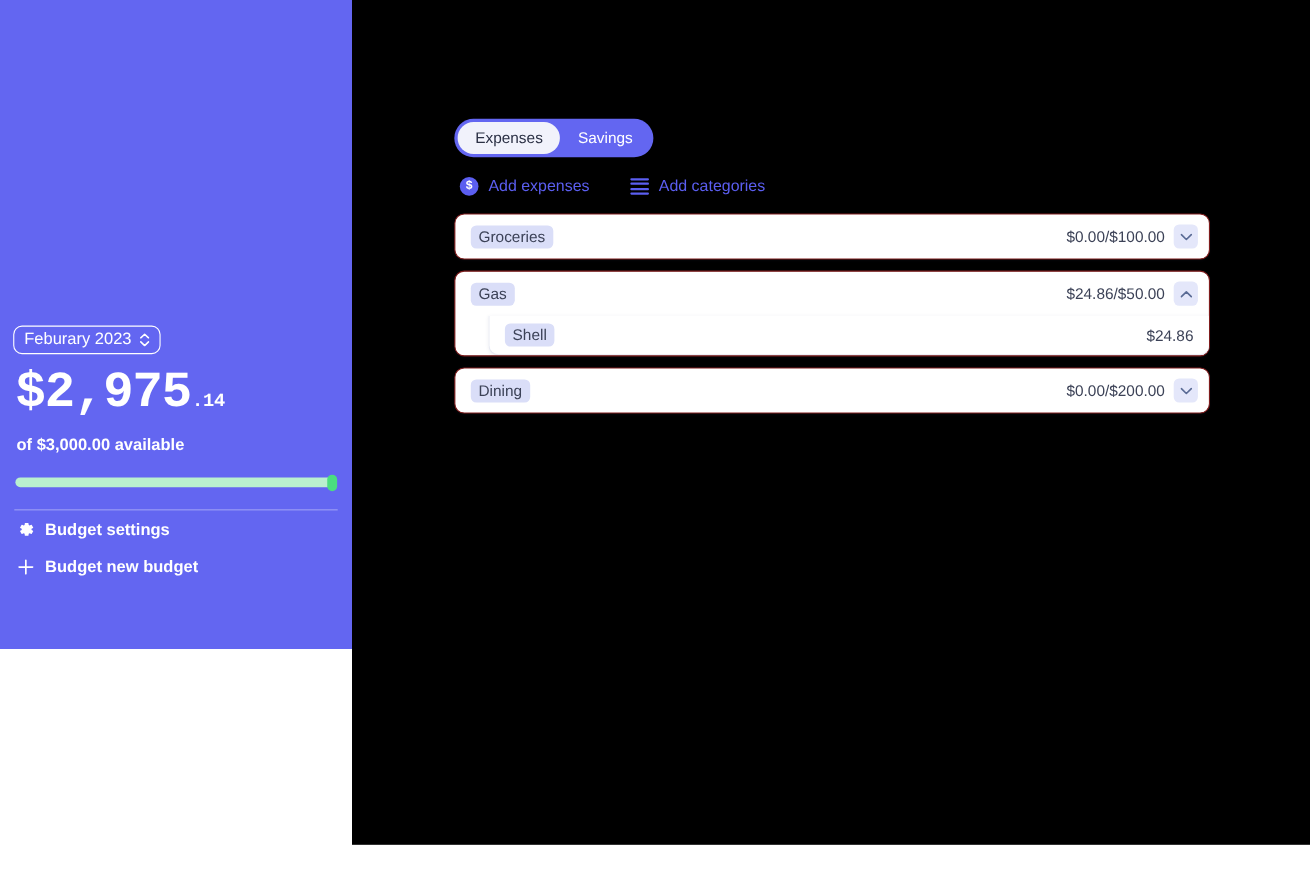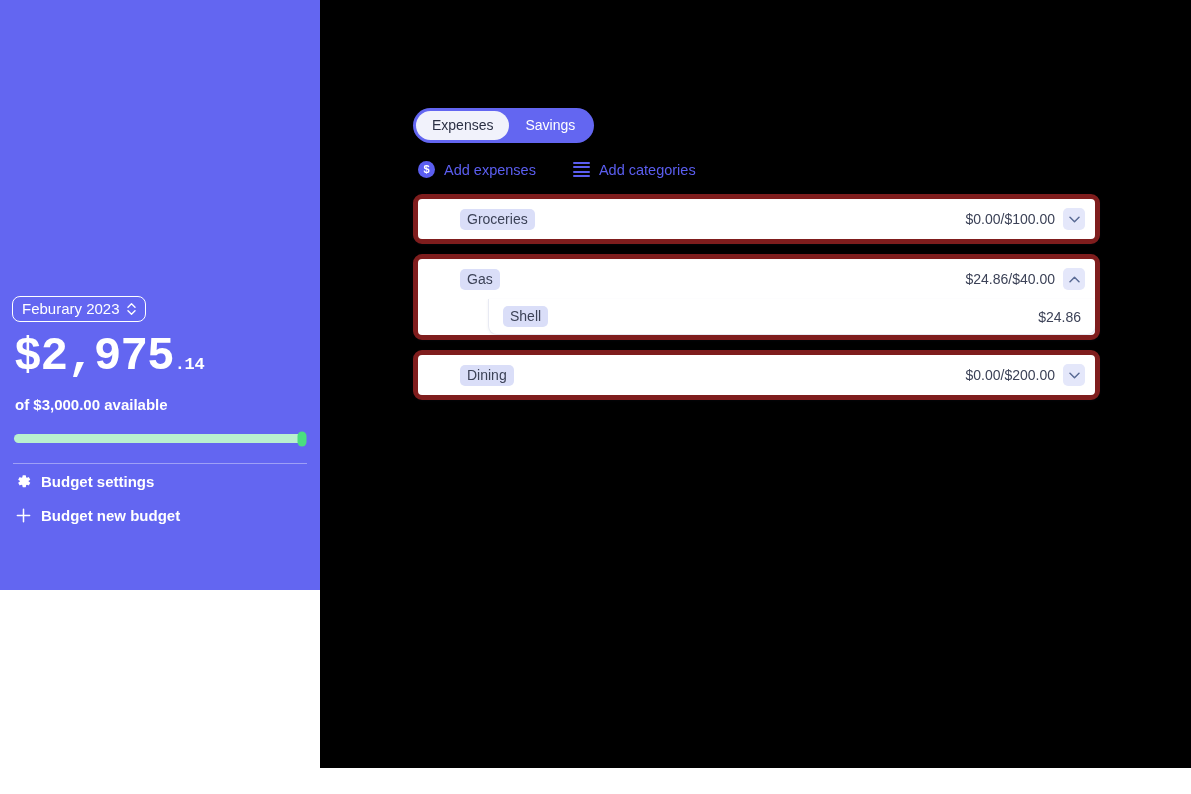--- a/index.html
+++ b/index.html
@@ -227,26 +227,25 @@
   .stack-ico i:nth-child(1) { width: 100%; }
   .stack-ico i:nth-child(2) { width: 100%; }
   .stack-ico i:nth-child(3) { width: 100%; }
   .stack-ico i:nth-child(4) { width: 100%; }
 
   
   .cards { margin-top: 16px; }
 
   .card {
     background: #ffffff;
-    border: 5px solid #7f1d1d;
+    border: 1px solid #7f1d1d;
     border-radius: 9px;
     box-shadow: 0 1px 3px rgba(60,64,120,0.07);
     margin-bottom: 10px;
     overflow: hidden;
-    padding-left: 28px;
   }
 
   .card-head {
     display: flex;
     align-items: center;
     justify-content: space-between;
     height: 40px;
     padding: 0 10px 0 14px;
   }
 
@@ -293,21 +292,20 @@
     border: 1px solid #e8eaf3;
     border-top: none;
     border-radius: 0 0 9px 9px;
     box-shadow: 0 1px 3px rgba(60,64,120,0.07);
     display: flex;
     align-items: center;
     justify-content: space-between;
     height: 36px;
     padding: 0 14px 0 14px;
     margin-right: -1px;
-    margin-left: 12px;
   }
 
   svg { display: block; }
 </style>
 </head>
 <body>
 
 <aside class="sidebar">
   <div class="sidebar-inner">
 
@@ -399,21 +397,21 @@
                 </svg>
             </span>
           </span>
         </div>
       </div>
 
       <div class="card">
         <div class="card-head">
           <span class="cat-badge">Gas</span>
           <span class="card-right">
-            <span class="amount">$24.86/$40.00</span>
+            <span class="amount">$24.86/$50.00</span>
             <span class="chev-btn">
               <svg width="11" height="7" viewBox="0 0 11 7">
                   <path d="M1 5.7L5.5 1.3L10 5.7" fill="none" stroke="#5a6b95" stroke-width="1.5" stroke-linecap="round" stroke-linejoin="round"></path>
                 </svg>
             </span>
           </span>
         </div>
         <div class="subrow-wrap">
           <div class="subrow">
             <span class="cat-badge">Shell</span>

